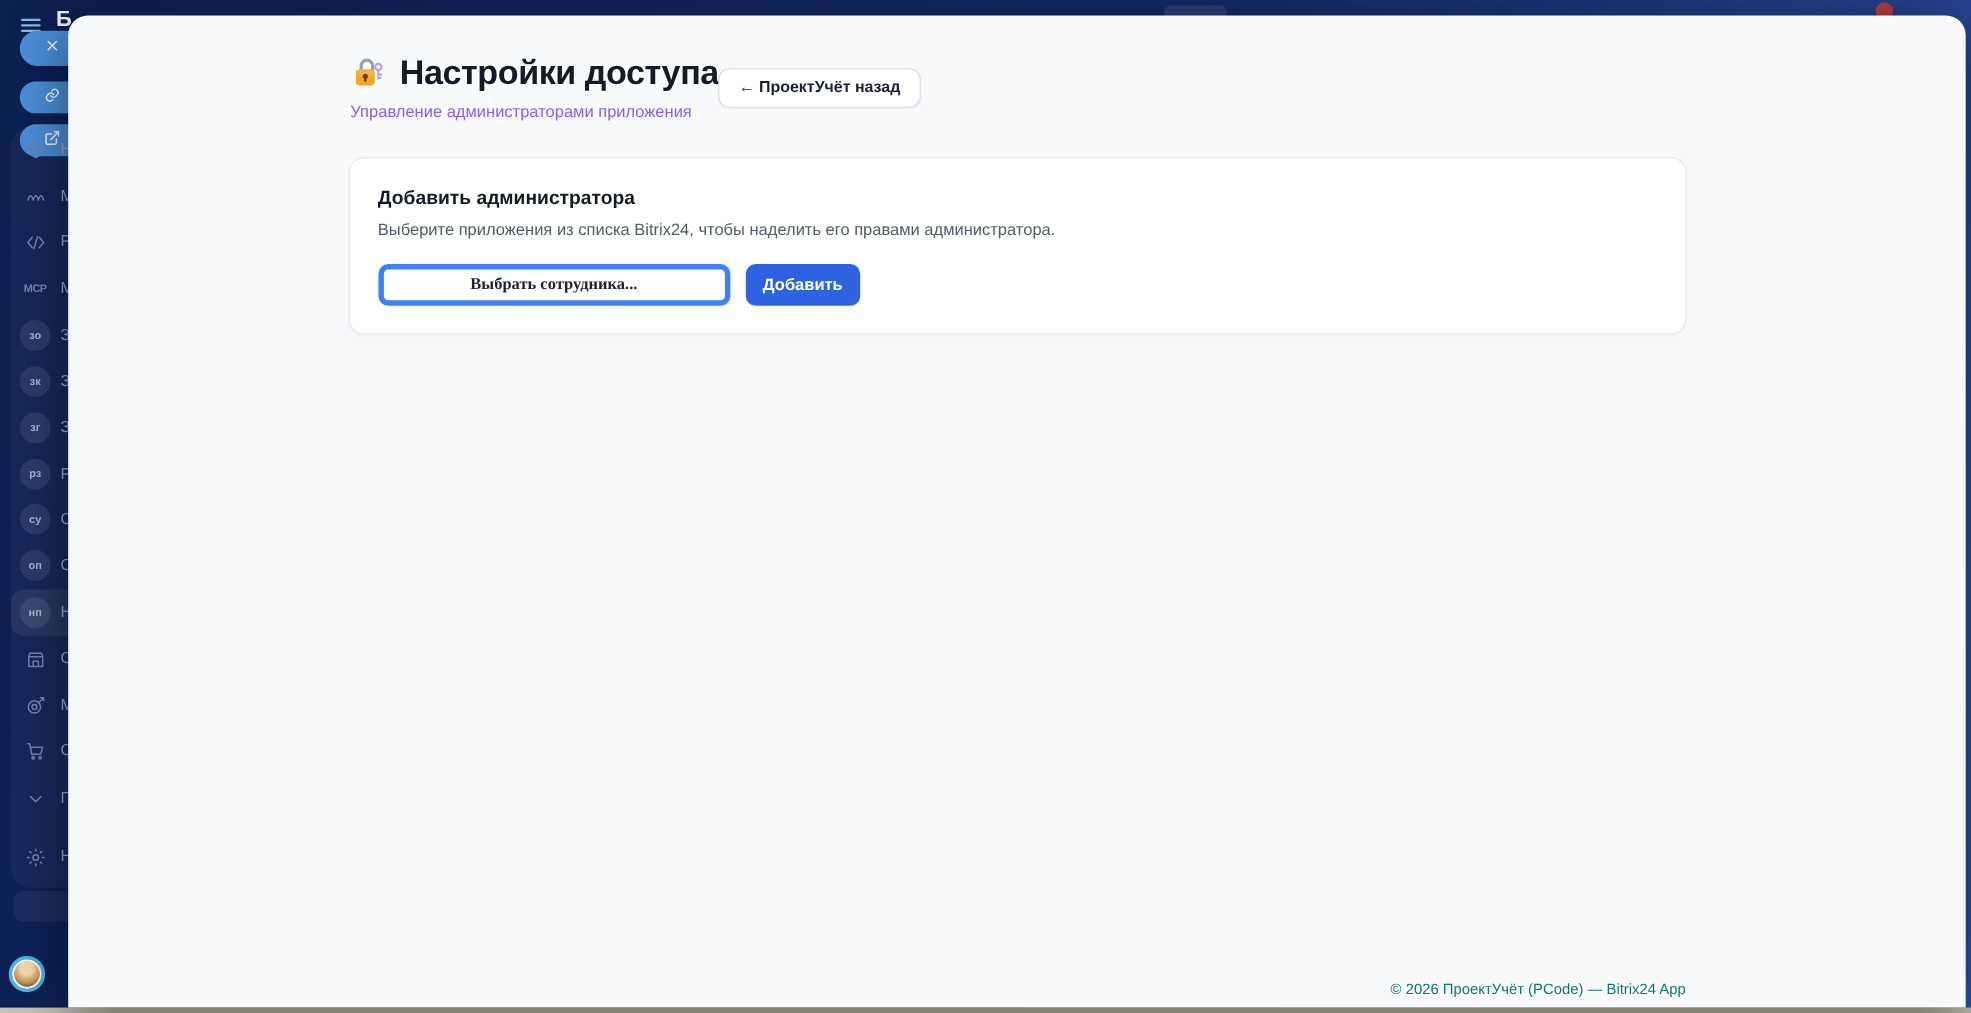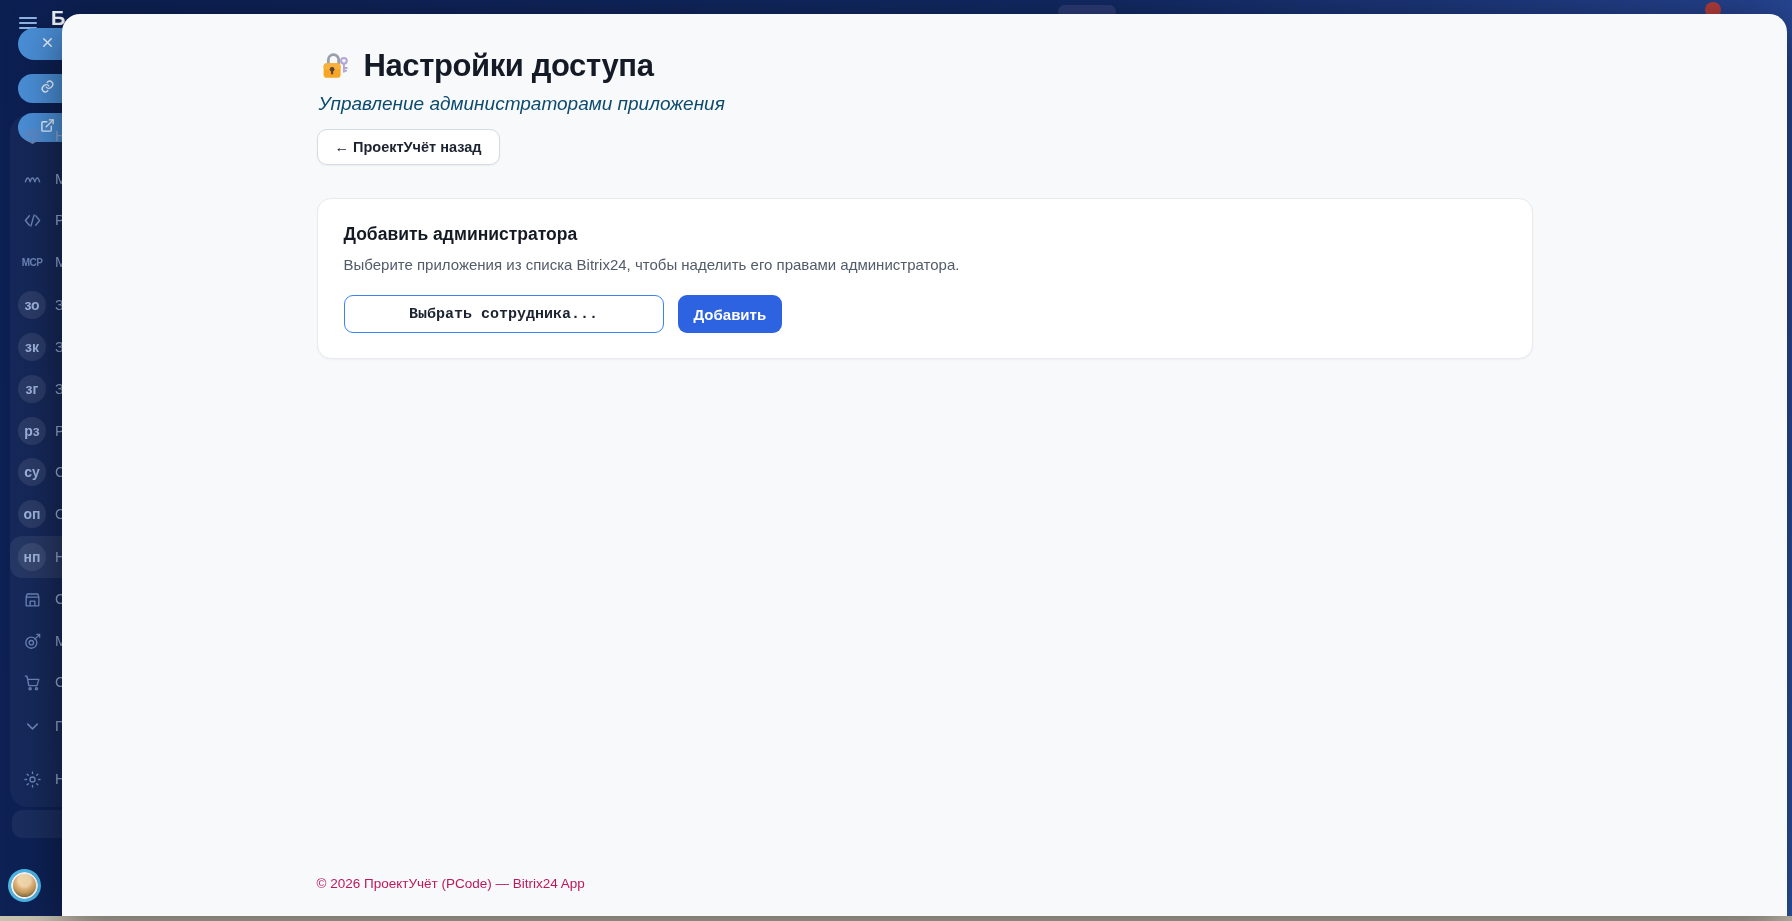--- a/index.html
+++ b/index.html
@@ -21,68 +21,68 @@
   .pill { position:absolute; left:18px; width:58px; height:29px; border-radius:999px;
     background:#4a8ed6; color:#eaf3fd; display:flex; align-items:center; justify-content:center; }
   .pill svg { width:15px; height:15px; }
   .sb-row { position:absolute; left:10px; width:220px; height:42px;
     display:flex; align-items:center; padding-left:8px; color:#8299c4; }
   .sb-row.active { background:rgba(255,255,255,.07); border-radius:12px; }
   .sb-ic { width:28px; height:28px; display:flex; align-items:center; justify-content:center; flex:0 0 28px; color:#6c85b8; }
   .sb-ic svg { width:19px; height:19px; }
   .mcp-txt { font-size:10px; font-weight:700; letter-spacing:-.5px; color:#6c85b8; }
   .sb-av { width:28px; height:28px; flex:0 0 28px; border-radius:50%;
-    background:rgba(255,255,255,.09); color:#9db4dd; font-size:14px; font-weight:600;
+    background:rgba(255,255,255,.09); color:#9db4dd; font-size:10px; font-weight:600;
     display:flex; align-items:center; justify-content:center; }
   .sb-label { margin-left:9px; font-size:14.5px; color:#93a7cd; white-space:nowrap; }
   .collapse-btn { position:absolute; left:12px; top:810px; width:170px; height:28px;
     border-radius:10px; background:rgba(255,255,255,.055); }
   .user-avatar { position:absolute; left:11px; top:872px; width:27px; height:27px; border-radius:50%;
     border:2px solid #eef6fb; box-shadow:0 0 0 3px #49b6e6;
     background:radial-gradient(circle at 50% 28%,#f3d9ac 0 30%,#e3b27c 45%,#c9a15e 60%,#8a6f45 80%,#6b5632 100%); }
   .topbar-btn { position:absolute; left:1058px; top:5px; width:58px; height:13px; border-radius:7px; background:#2a3a74; }
   .notif-dot { position:absolute; left:1705px; top:2px; width:16px; height:16px; border-radius:50%; background:#b13c3c; }
   .bottom-strip { position:absolute; left:0; top:916px; width:1792px; height:5px; background:#c8c2b2; }
 
   
   .modal { position:absolute; left:62px; top:14px; width:1725px; height:902px;
     background:#f8f9fb; border-radius:18px 18px 0 0; z-index:10;
     box-shadow:0 12px 48px rgba(0,0,0,.5); display:flex; flex-direction:column; }
   .container { width:1216px; margin:0 auto; display:flex; flex-direction:column; flex:1; padding-top:34px; }
-  .m-header { display:flex; justify-content:flex-start; align-items:flex-start;flex-direction:column; }
+  .m-header { display:flex; justify-content:flex-start; align-items:flex-start; }
   .title-row { display:flex; align-items:center; gap:13px; }
   .lock-svg { width:34px; height:34px; }
   h1 { font-size:31px; font-weight:800; color:#151b26; letter-spacing:-.4px; }
-  .subtitle { margin-top:9px; margin-left:2px; font-size:19px; color:#0c4a6e;font-style:italic; }
+  .subtitle { margin-top:9px; margin-left:2px; font-size:15px; color:#8b5cf6; }
   .back-btn { margin-top:14px; background:#fff; border:1px solid #d6dae1; border-radius:10px;
     padding:9px 17px; font-size:14.5px; font-weight:600; color:#1c2330; cursor:pointer;
     box-shadow:0 1px 2px rgba(16,24,40,.05); font-family:inherit; }
 
   .card { background:#fff; border:1px solid #e8eaee; border-radius:14px;
     box-shadow:0 1px 2px rgba(16,24,40,.04); padding:25px 26px; }
   .card-add { margin-top:33px; }
   .card-list { margin-top:36px; }
   .card h2 { font-size:17.5px; font-weight:700; color:#141a24; }
   .card-desc { margin-top:11px; font-size:15px; color:#525c69; }
   .add-row { margin-top:22px; display:flex; align-items:center; gap:14px; }
-  .select-btn { width:320px; height:38px; background:#fff; border:1px solid #3b82f6; border-radius:9px;
-    font-size:15px; font-weight:600; color:#1c2330; text-align:center; cursor:pointer; font-family:Liberation Mono, monospace; }
+  .select-btn { width:320px; height:38px; background:#fff; border:5px solid #3b82f6; border-radius:9px;
+    font-size:15px; font-weight:600; color:#1c2330; text-align:center; cursor:pointer; font-family:Liberation Serif, serif; }
   .add-btn { height:38px; padding:0 16px; background:#2d63e0; border:none; border-radius:9px;
     font-size:15px; font-weight:600; color:#fff; cursor:pointer; font-family:inherit; }
 
   .admin-row { margin-top:21px; display:flex; align-items:center; }
   .admin-avatar { width:50px; height:50px; border-radius:50%; background:#6d7585; color:#fff;
     font-size:16.5px; font-weight:600; display:flex; align-items:center; justify-content:center; }
   .admin-info { margin-left:19px; }
   .admin-name { font-size:15.5px; font-weight:700; color:#141a24; }
   .admin-id { margin-top:5px; font-size:13px; color:#9aa2ad; }
   .delete-btn { margin-left:auto; background:none; border:none; color:#d6204c;
     font-size:15px; font-weight:700; cursor:pointer; font-family:inherit; }
 
-  .m-footer { margin-top:auto; text-align:left; padding-bottom:25px; font-size:13.5px; color:#be185d; }
+  .m-footer { margin-top:auto; text-align:right; padding-bottom:9px; font-size:13.5px; color:#0f766e; }
 </style>
 </head>
 <body>
 
 <div class="backdrop">
 
   <div class="hamburger">
       <i></i>
       <i></i>
       <i></i>

